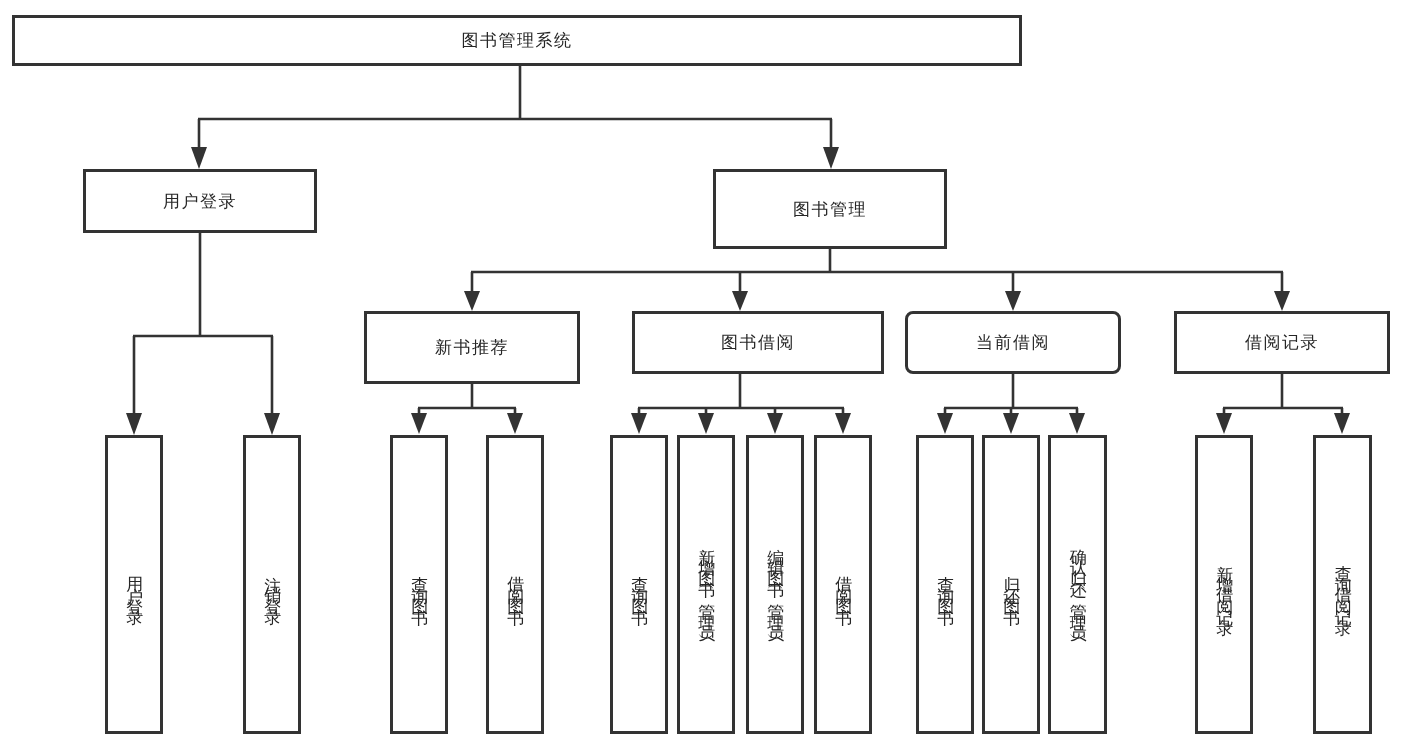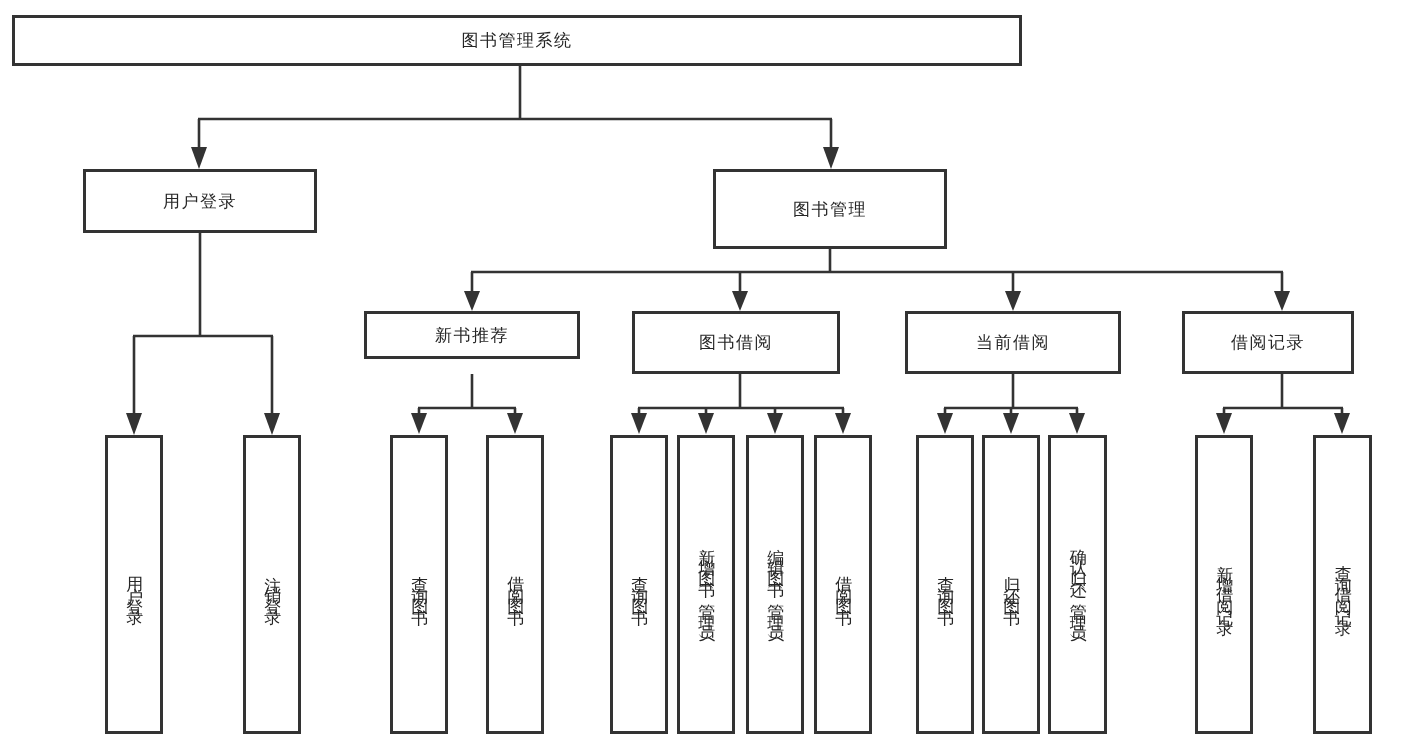--- a/index.html
+++ b/index.html
@@ -134,24 +134,24 @@
       <line x1="1342" y1="408" x2="1342" y2="414"></line>
       <polygon points="1334,413 1350,413 1342,434"></polygon>
     </g>
   </svg>
 
   <div class="node hbox" style="left:12px;top:15px;width:1010px;height:51px;">图书管理系统</div>
 
   <div class="node hbox" style="left:83px;top:169px;width:234px;height:64px;">用户登录</div>
   <div class="node hbox" style="left:713px;top:169px;width:234px;height:80px;">图书管理</div>
 
-  <div class="node hbox" style="left:364px;top:311px;width:216px;height:48px;">新书推荐</div>
-  <div class="node hbox" style="left:632px;top:311px;width:208px;height:63px;">图书借阅</div>
-  <div class="node hbox" style="left:905px;top:311px;width:216px;height:63px;">当前借阅</div>
-  <div class="node hbox" style="left:1174px;top:311px;width:172px;height:63px;margin-left:8px;">借阅记录</div>
+  <div class="node hbox" style="left:364px;top:311px;width:216px;height:73px;">新书推荐</div>
+  <div class="node hbox" style="left:632px;top:311px;width:252px;height:63px;">图书借阅</div>
+  <div class="node hbox" style="left:905px;top:311px;width:216px;height:63px;border-radius:8px;">当前借阅</div>
+  <div class="node hbox" style="left:1174px;top:311px;width:216px;height:63px;">借阅记录</div>
 
   <div class="node vbox" style="left:105px;top:435px;width:58px;height:299px;">
     <span class="vtext">用户登录</span>
   </div>
   <div class="node vbox" style="left:243px;top:435px;width:58px;height:299px;">
     <span class="vtext">注销登录</span>
   </div>
 
   <div class="node vbox" style="left:390px;top:435px;width:58px;height:299px;">
     <span class="vtext">查询图书</span>

